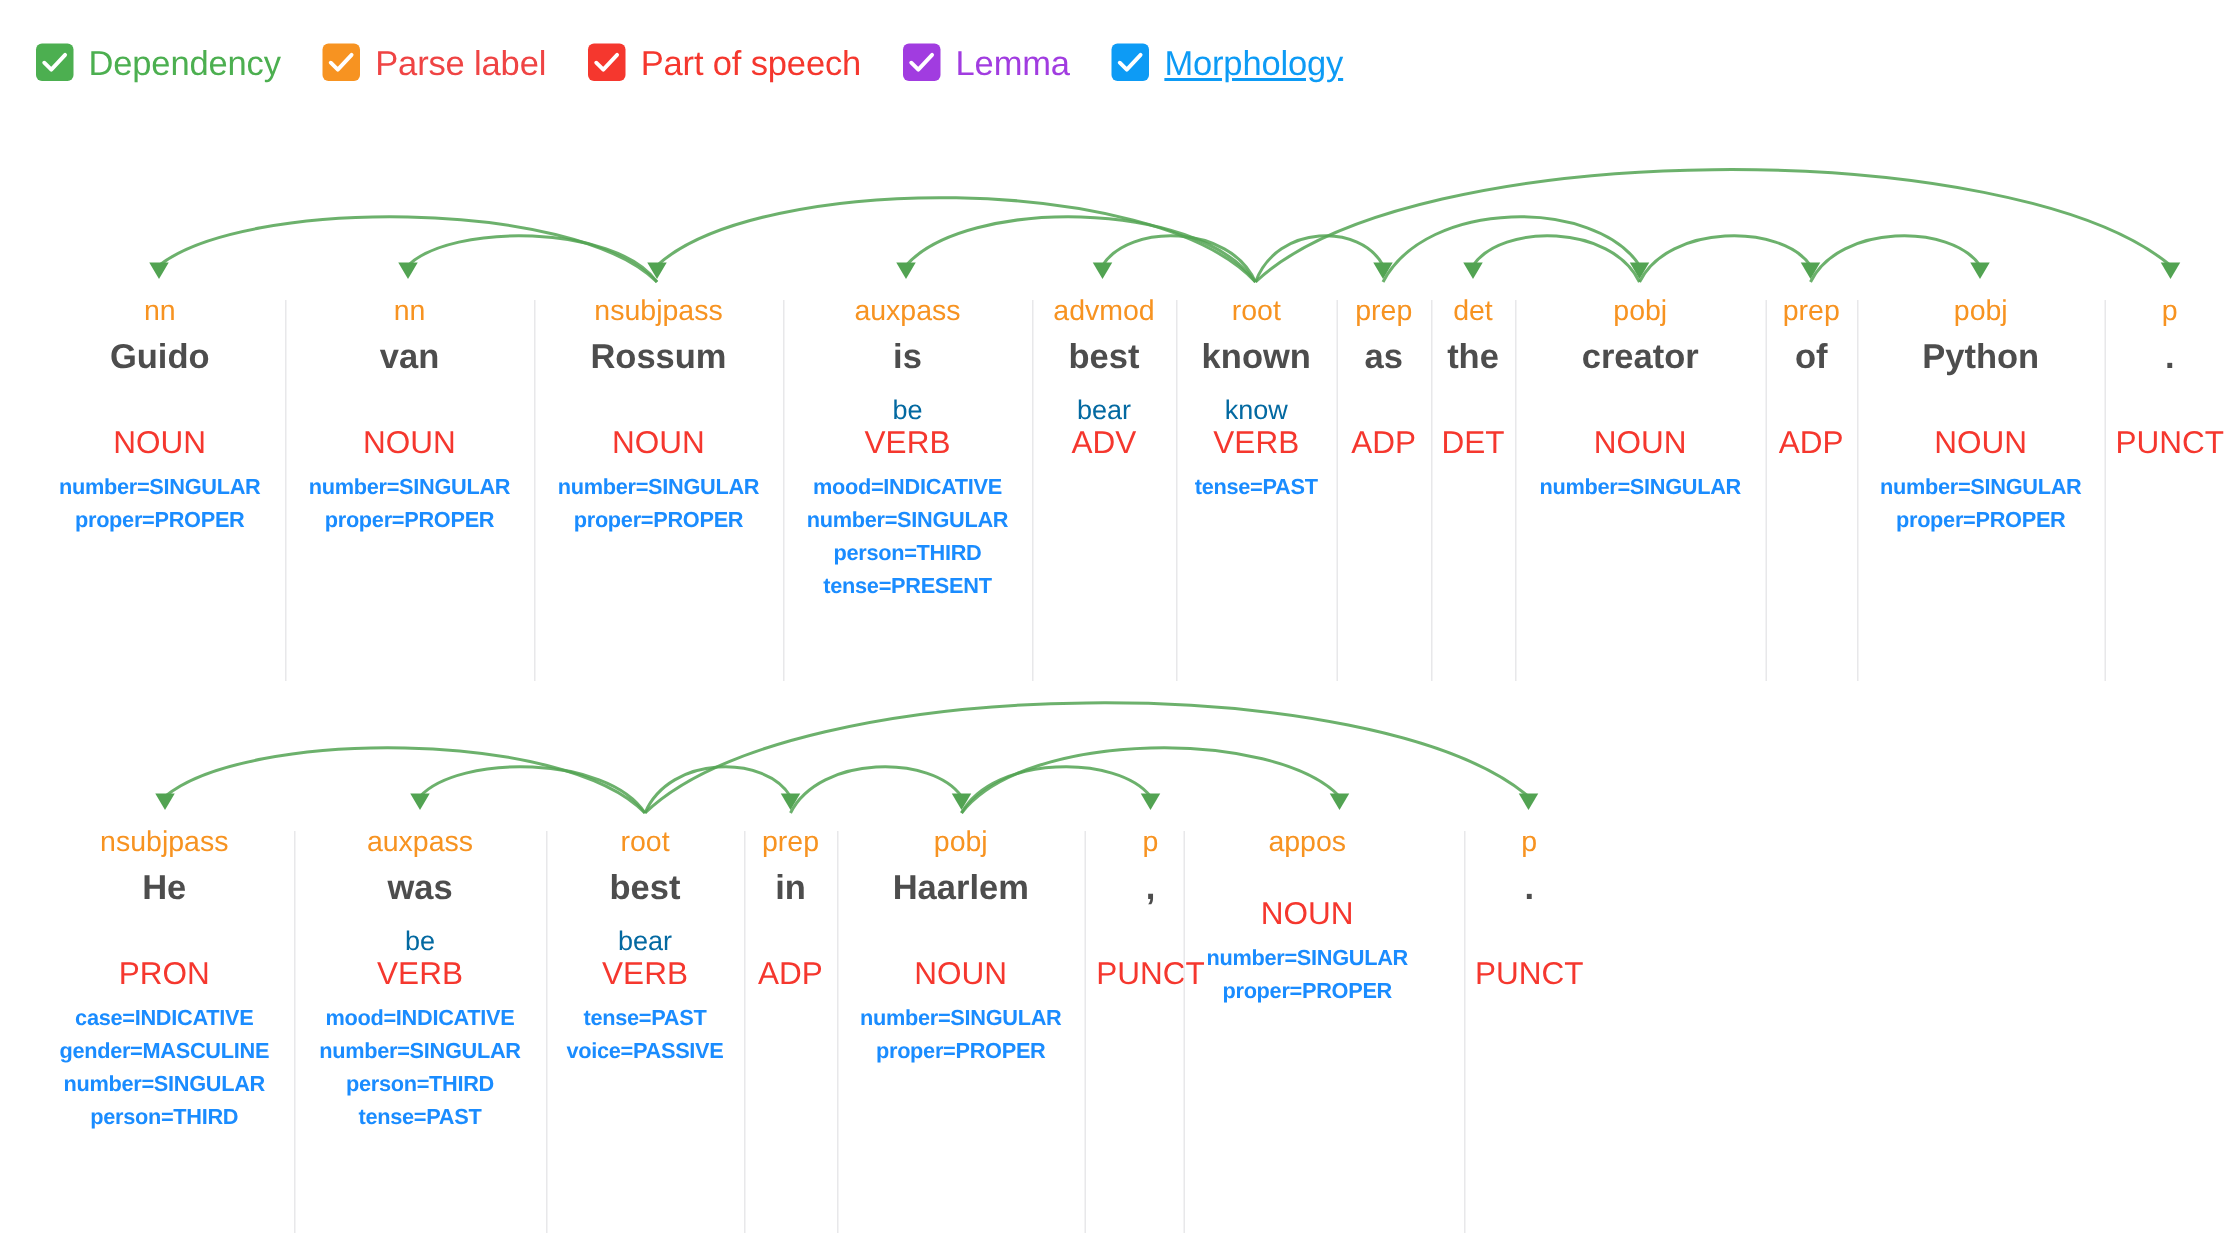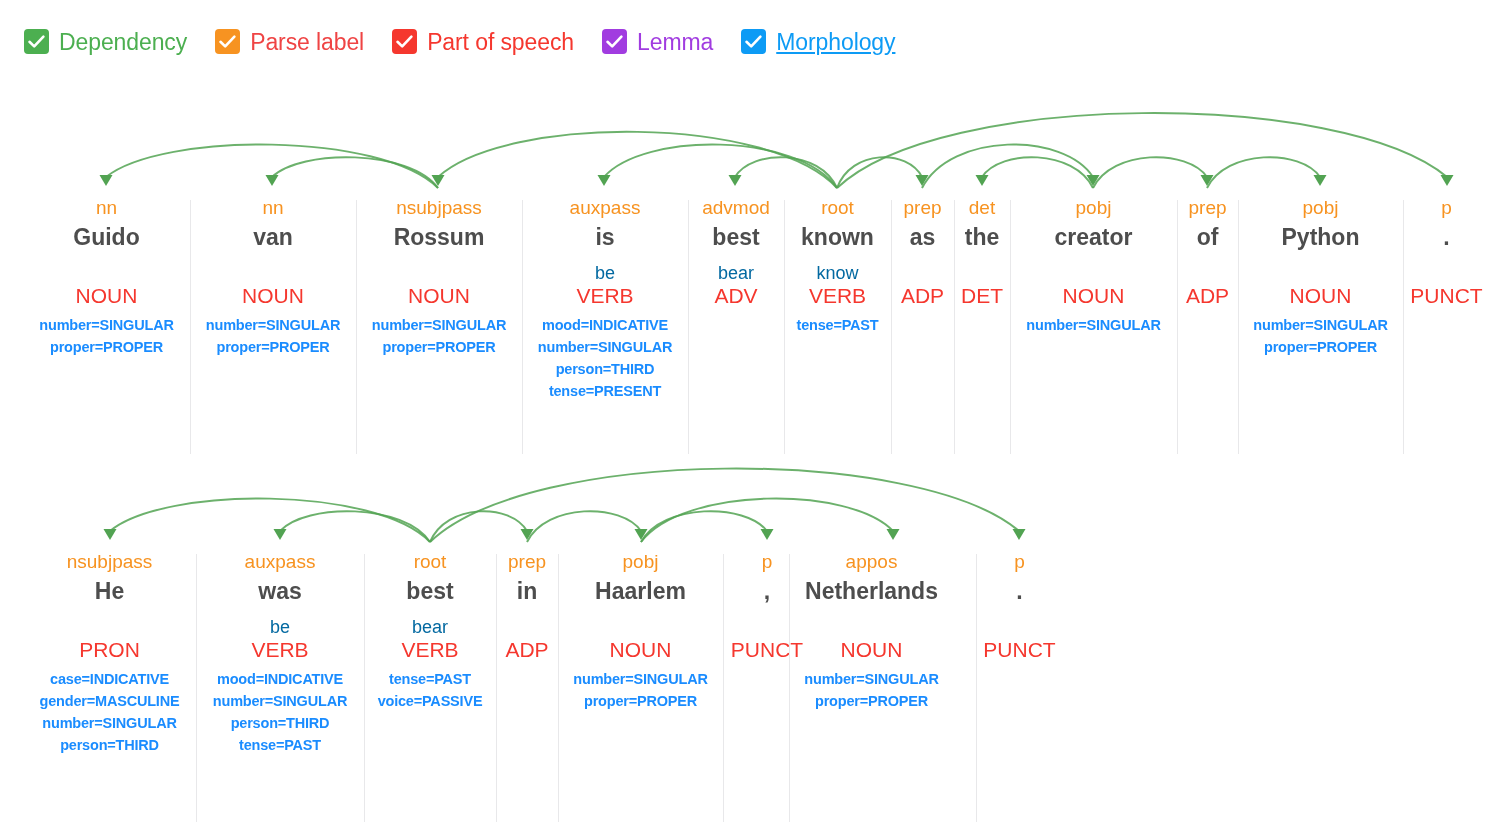--- a/index.html
+++ b/index.html
@@ -366,21 +366,20 @@
           <div class="divider-l" style="height: 268px;"></div>
           <div class="dep-label">p</div>
           <div class="word">,</div>
           <div class="lemma empty"></div>
           <div class="pos">PUNCT</div>
           <div class="morph-list"></div>
         </div>
         <div class="col" style="position: absolute; left: 789px; width: 165px;">
           <div class="divider-l" style="height: 268px;"></div>
           <div class="dep-label">appos</div>
-          <div class="word">Netherlands</div>
           <div class="lemma empty"></div>
           <div class="pos">NOUN</div>
           <div class="morph-list">
             <div class="morph">number=SINGULAR</div>
             <div class="morph">proper=PROPER</div>
           </div>
         </div>
         <div class="col" style="position: absolute; left: 976px; width: 87px;">
           <div class="divider-l" style="height: 268px;"></div>
           <div class="dep-label">p</div>

